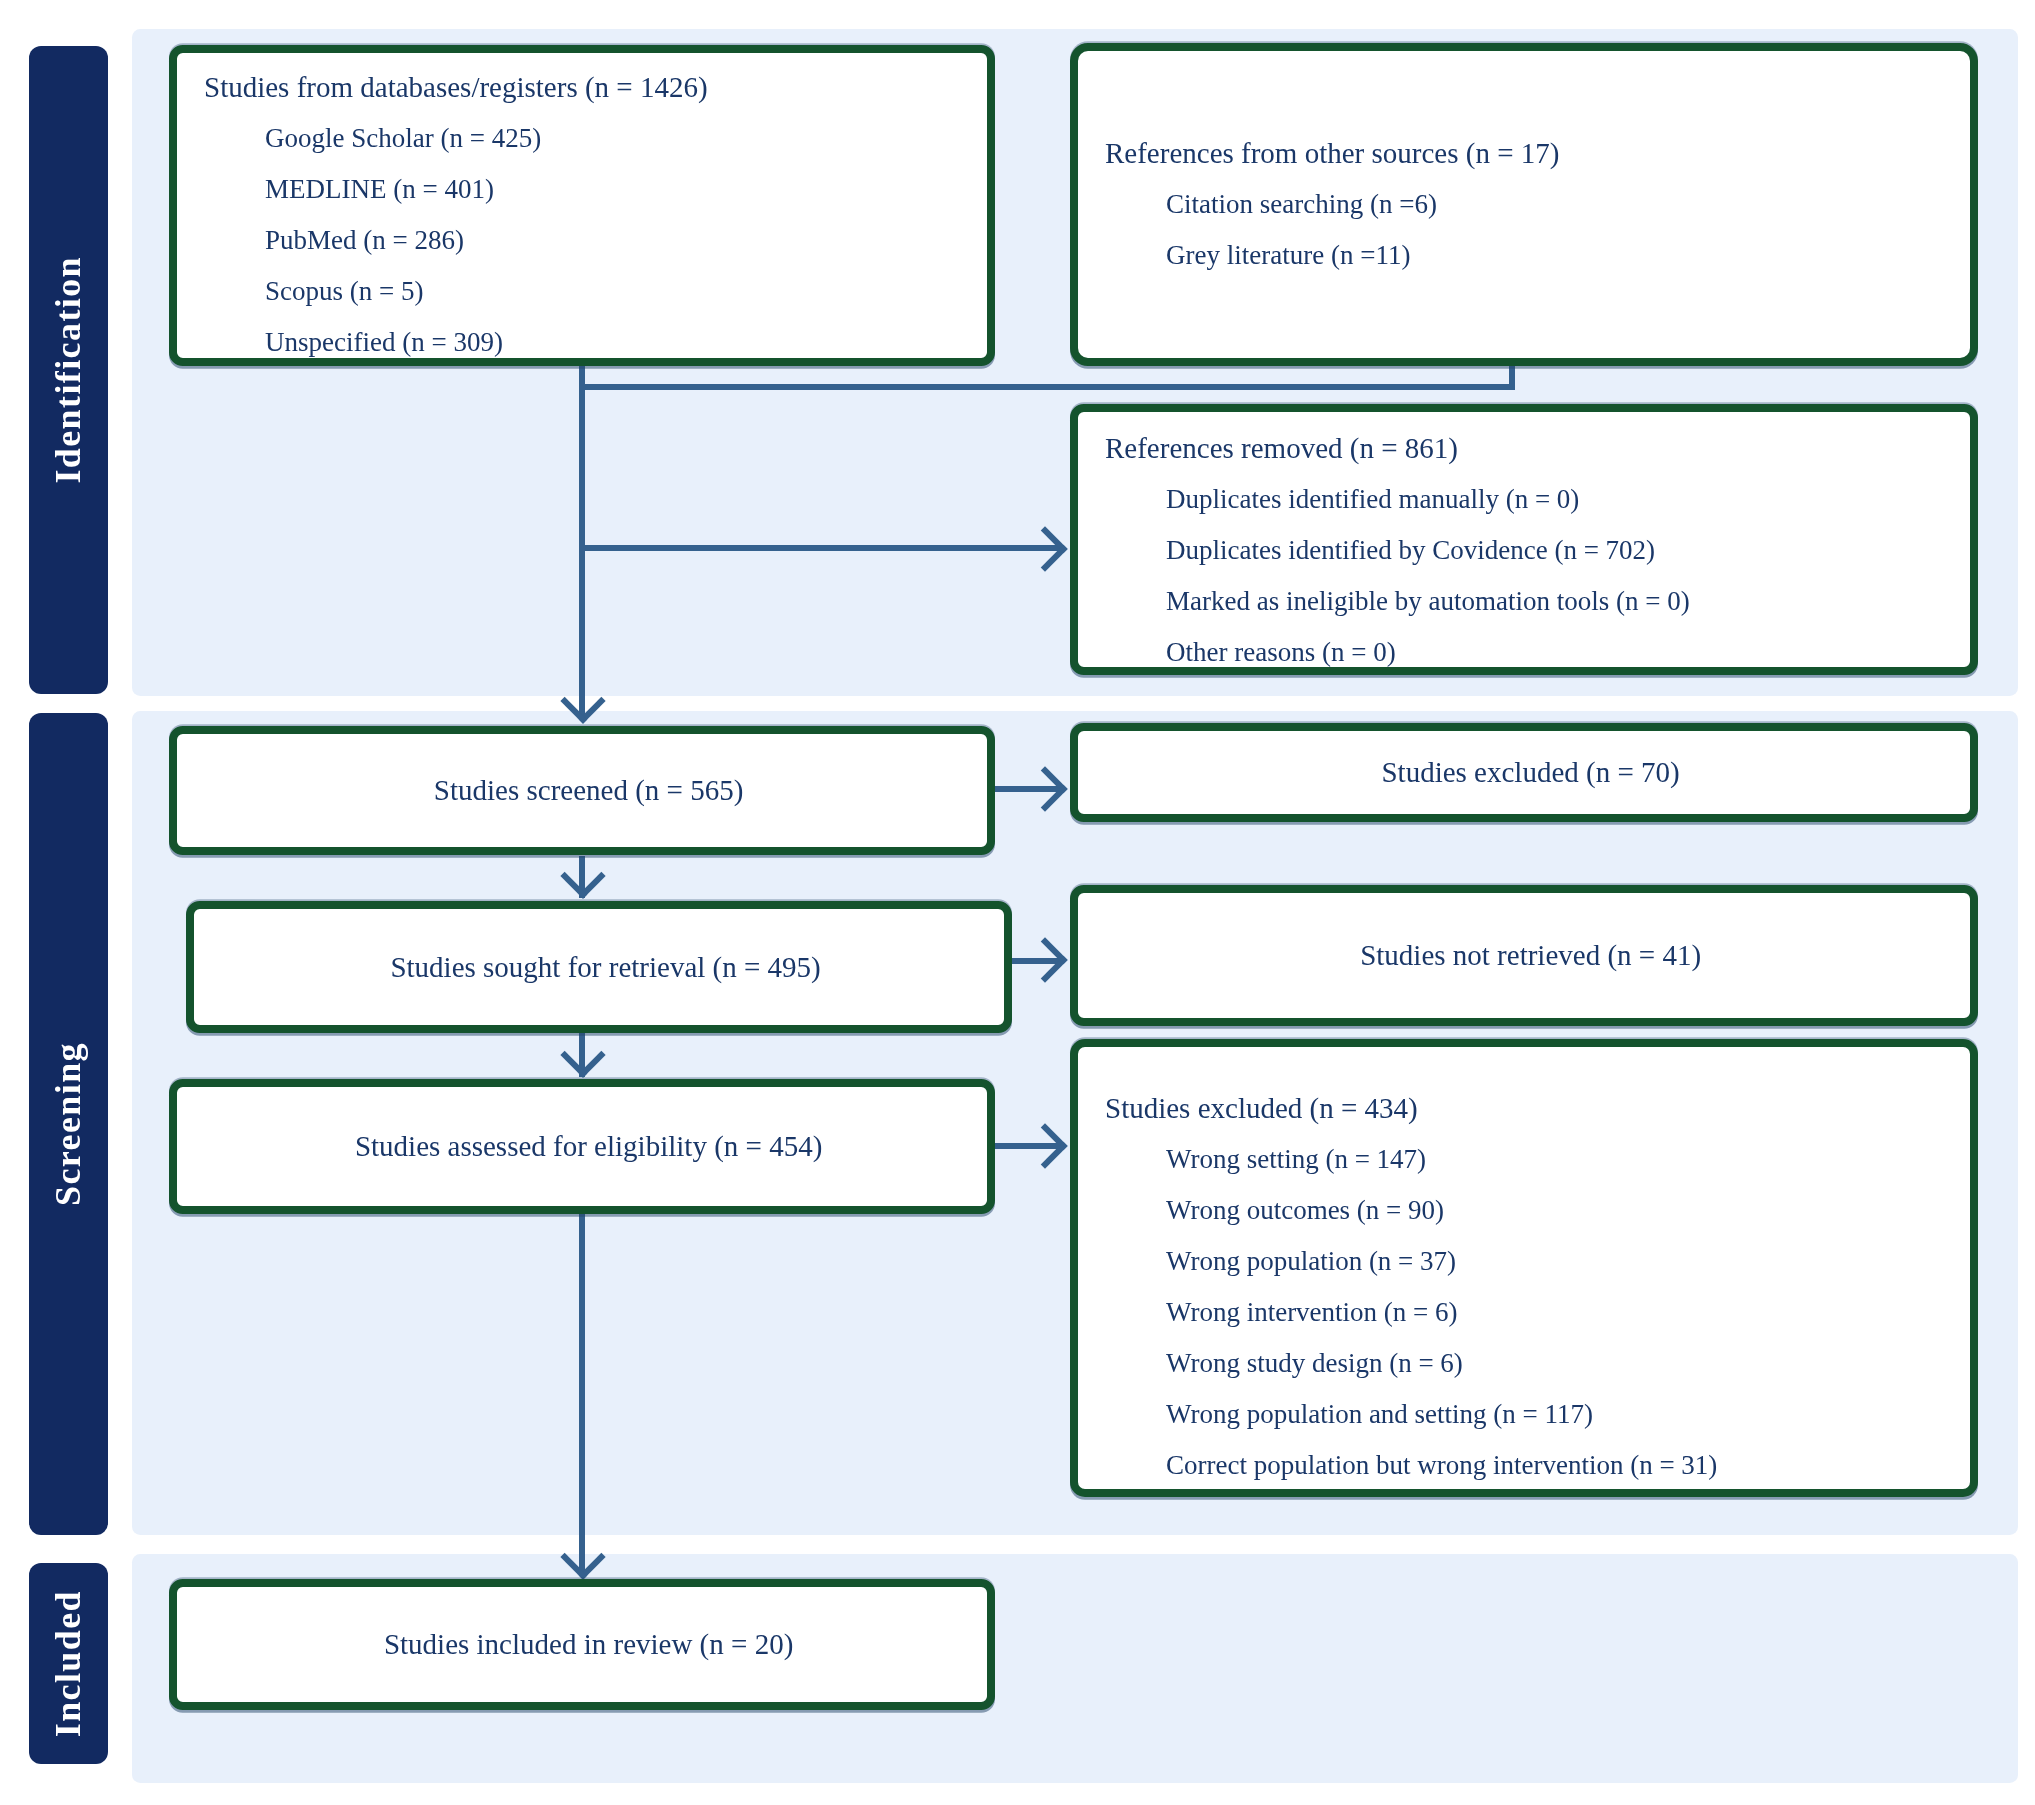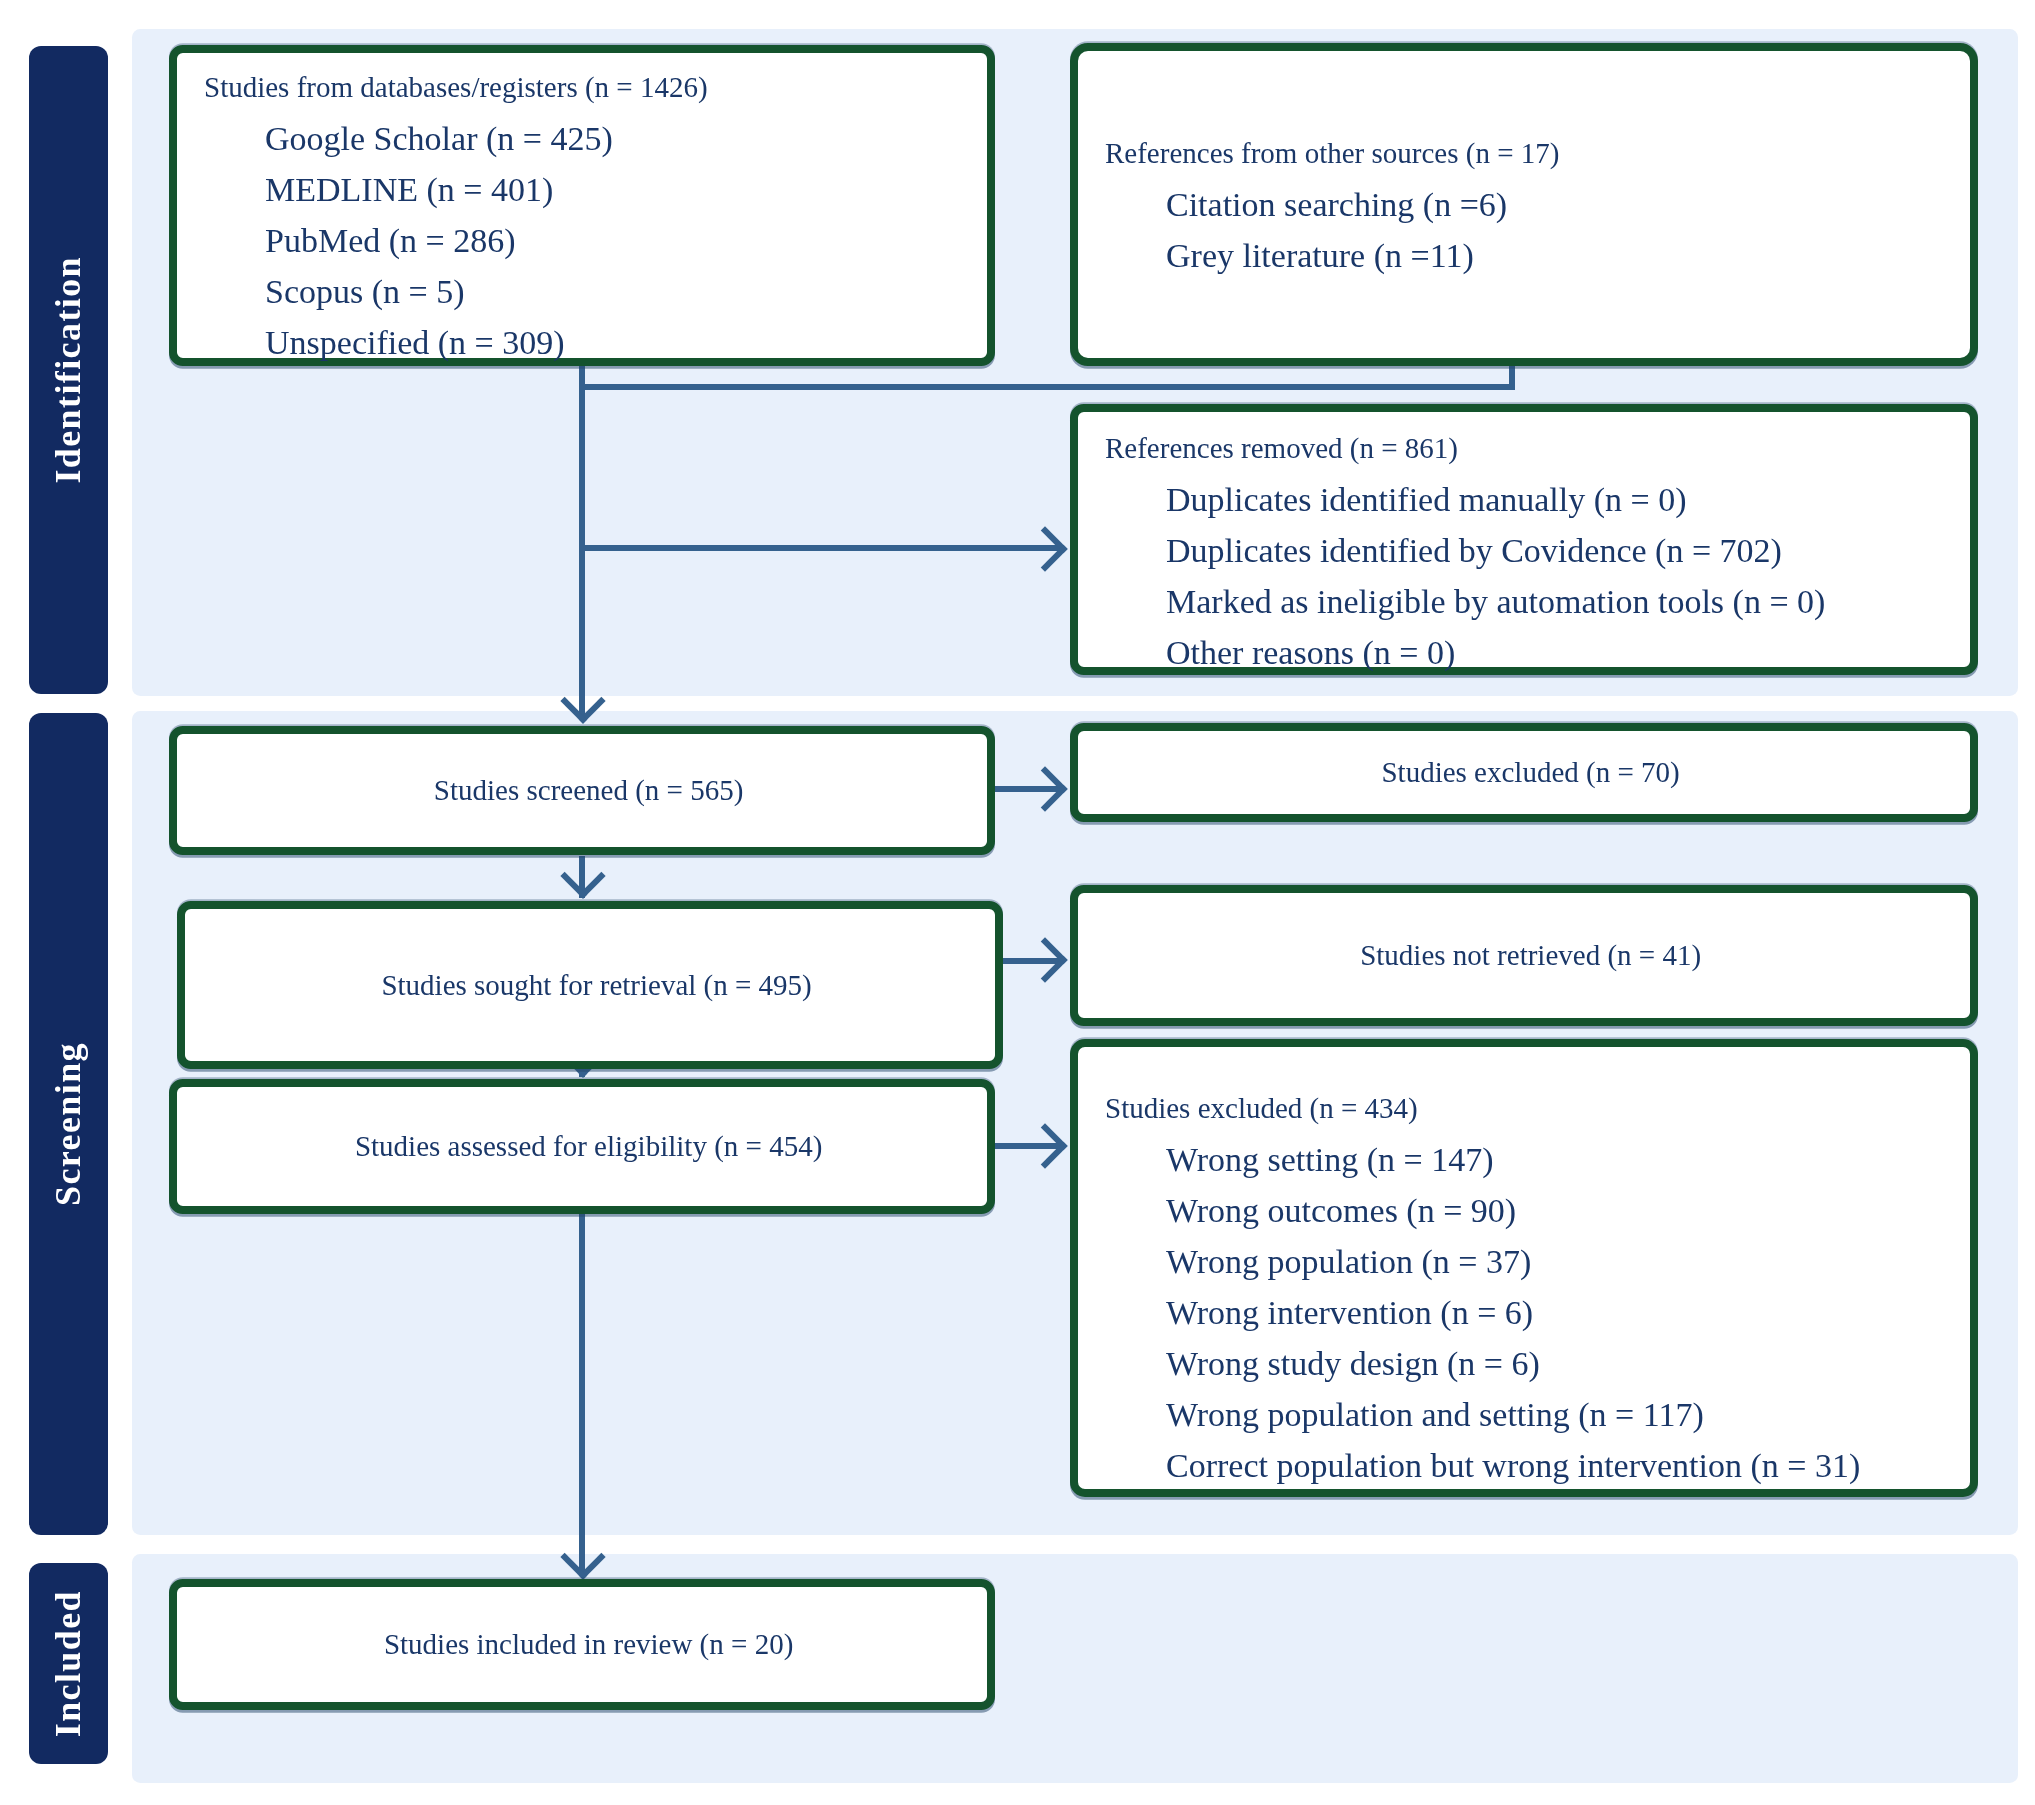--- a/index.html
+++ b/index.html
@@ -46,21 +46,21 @@
   .box.single{
     display:flex;align-items:center;padding-top:0;justify-content:center;
   }
   .box.pad-top{padding-top:36px;border-radius:15px;}
   .box-title{
     font-size:29px;
     line-height:51px;
     white-space:nowrap;
   }
   .box-item{
-    font-size:34px;
+    font-size:27px;
     line-height:51px;
     padding-left:61px;
     white-space:nowrap;
   }
   .line{
     position:absolute;
     background:#35618e;
   }
   .chev{
     position:absolute;
@@ -136,21 +136,21 @@
   </div>
 
   <div class="box single" style="left:169px;top:726px;width:826px;height:129px;">
     <div class="box-title">Studies screened (n = 565)</div>
   </div>
 
   <div class="box single" style="left:1070px;top:723px;width:908px;height:99px;">
     <div class="box-title">Studies excluded (n = 70)</div>
   </div>
 
-  <div class="box single" style="left:177px;top:901px;width:826px;height:168px;">
+  <div class="box single" style="left:186px;top:901px;width:826px;height:132px;">
     <div class="box-title">Studies sought for retrieval (n = 495)</div>
   </div>
 
   <div class="box single" style="left:1070px;top:885px;width:908px;height:141px;">
     <div class="box-title">Studies not retrieved (n = 41)</div>
   </div>
 
   <div class="box single" style="left:169px;top:1079px;width:826px;height:135px;">
     <div class="box-title">Studies assessed for eligibility (n = 454)</div>
   </div>

